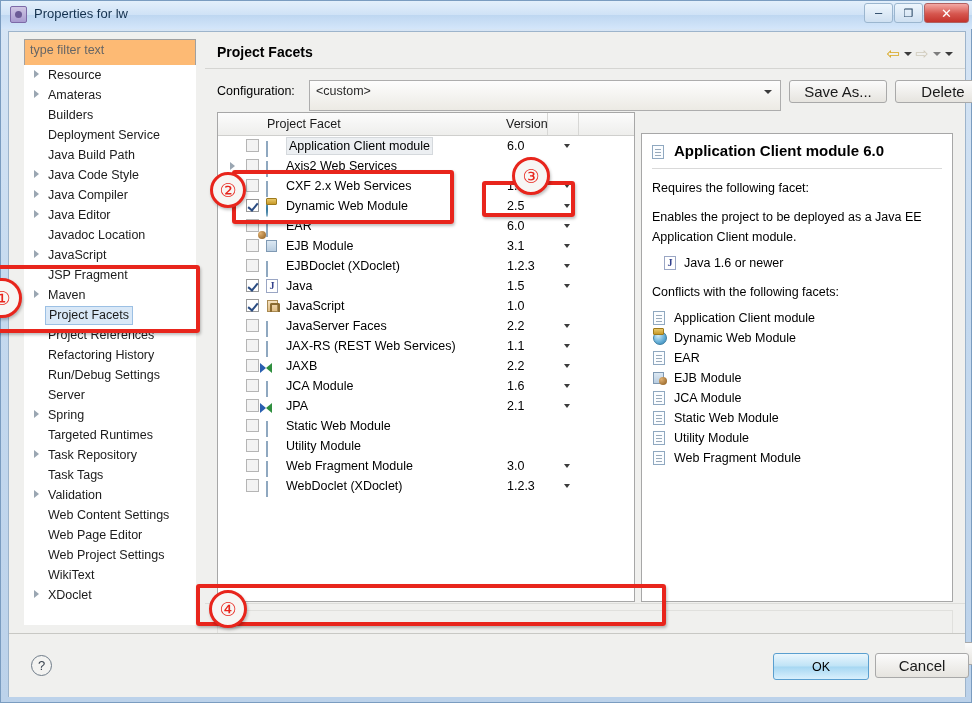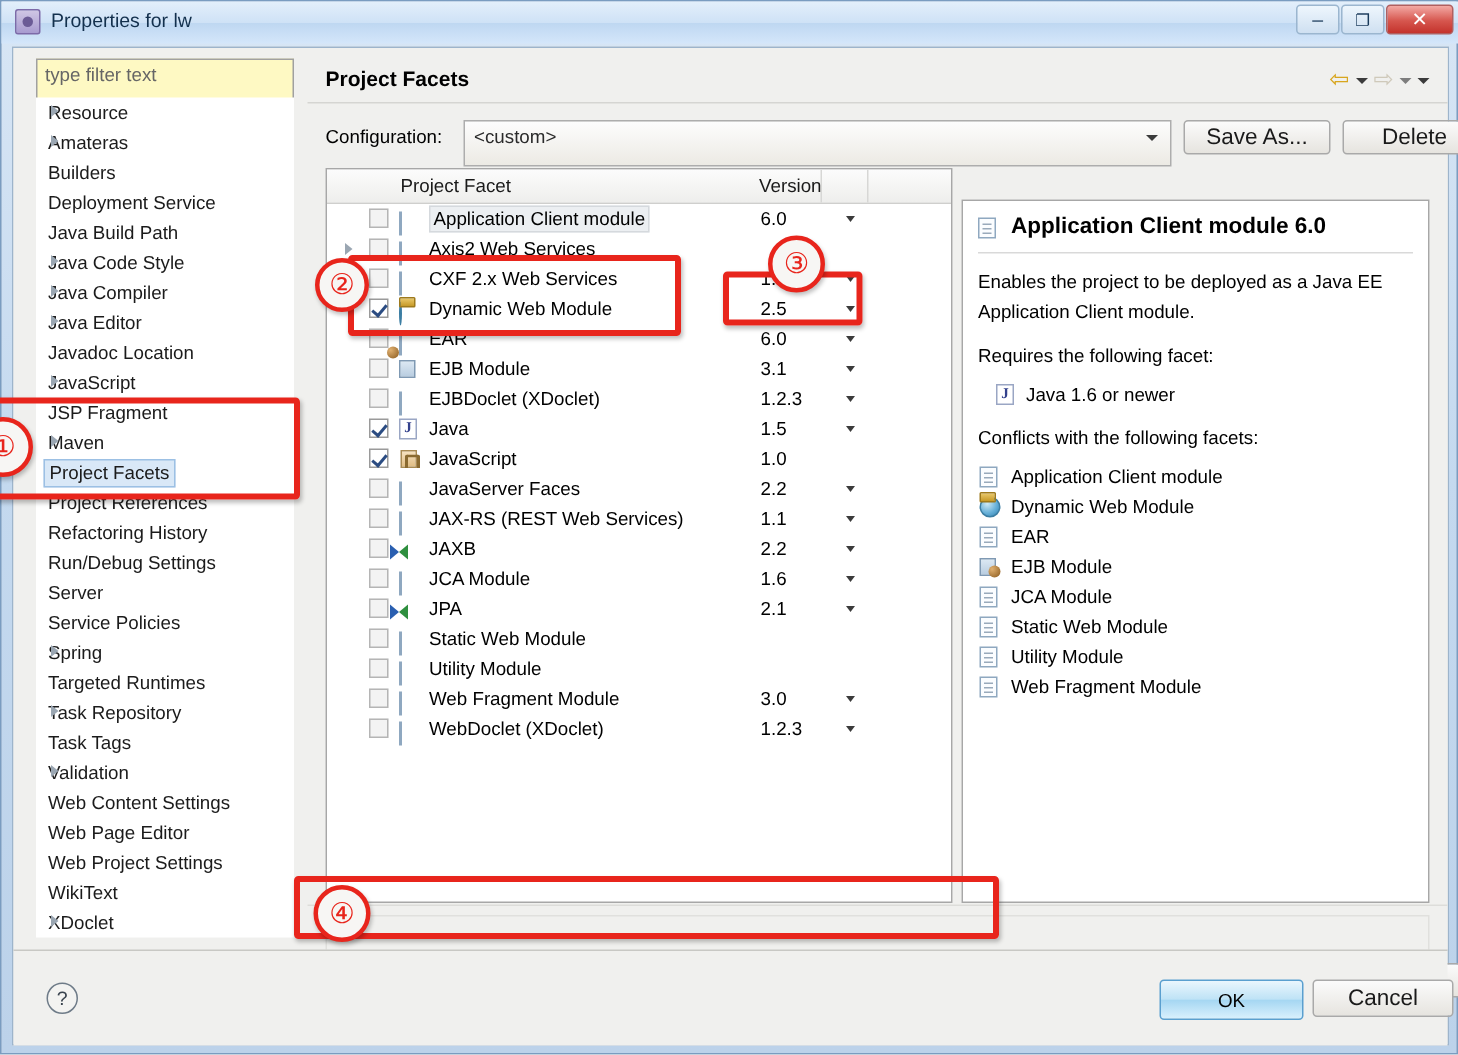--- a/index.html
+++ b/index.html
@@ -59,30 +59,30 @@
     background:#f0f0ee;border:1px solid #9db4cb;box-sizing:border-box;
   }
   .content-area{
     position:absolute;left:0;top:0;right:0;height:601px;
     background:#f0f0ee;
   }
 
   
   .filter-box{
     position:absolute;left:15px;top:7px;width:172px;height:33px;
-    background:#fef9c3;border:1px solid #a0a0a0;box-sizing:border-box;
+    background:#fdba74;border:1px solid #a0a0a0;box-sizing:border-box;
     font-size:12.5px;color:#666;padding:3px 5px;
   }
   .tree{
     position:absolute;left:15px;top:33px;width:172px;height:560px;
     background:#fff;border:0;overflow:hidden;
   }
   .tnode{
     position:relative;height:20px;line-height:20px;white-space:nowrap;
-    padding-left:8px;font-size:12.5px;color:#1b1b1b;
+    padding-left:24px;font-size:12.5px;color:#1b1b1b;
   }
   .tnode .arrow{
     position:absolute;left:10px;top:5px;width:0;height:0;
     border-left:5px solid #9aa6b2;border-top:4px solid transparent;border-bottom:4px solid transparent;
   }
   .tnode.sel > .lbl{
     background:#d9e8f7;border:1px solid #9cc0e4;padding:0 3px;margin-left:-3px;
     display:inline-block;line-height:17px;
   }
 
@@ -282,21 +282,20 @@
             <div class="tnode"><span class="arrow"></span><span class="lbl">Java Editor</span></div>
             <div class="tnode"><span class="lbl">Javadoc Location</span></div>
             <div class="tnode"><span class="arrow"></span><span class="lbl">JavaScript</span></div>
             <div class="tnode"><span class="lbl">JSP Fragment</span></div>
             <div class="tnode"><span class="arrow"></span><span class="lbl">Maven</span></div>
             <div class="tnode sel"><span class="lbl">Project Facets</span></div>
             <div class="tnode"><span class="lbl">Project References</span></div>
             <div class="tnode"><span class="lbl">Refactoring History</span></div>
             <div class="tnode"><span class="lbl">Run/Debug Settings</span></div>
             <div class="tnode"><span class="lbl">Server</span></div>
-            <div class="tnode"><span class="lbl">Service Policies</span></div>
             <div class="tnode"><span class="arrow"></span><span class="lbl">Spring</span></div>
             <div class="tnode"><span class="lbl">Targeted Runtimes</span></div>
             <div class="tnode"><span class="arrow"></span><span class="lbl">Task Repository</span></div>
             <div class="tnode"><span class="lbl">Task Tags</span></div>
             <div class="tnode"><span class="arrow"></span><span class="lbl">Validation</span></div>
             <div class="tnode"><span class="lbl">Web Content Settings</span></div>
             <div class="tnode"><span class="lbl">Web Page Editor</span></div>
             <div class="tnode"><span class="lbl">Web Project Settings</span></div>
             <div class="tnode"><span class="lbl">WikiText</span></div>
             <div class="tnode"><span class="arrow"></span><span class="lbl">XDoclet</span></div>
@@ -357,22 +356,22 @@
               </div>
           </div>
 
           <div class="details">
             <div class="det-box">
               <div class="det-head">
                 <span class="hicon ic-doc"></span>
                 <span class="htxt">Application Client module 6.0</span>
               </div>
               <div class="det-sep"></div>
+              <div class="det-p">Requires the following facet:</div>
               <div class="det-p">Enables the project to be deployed as a Java EE Application Client module.</div>
-              <div class="det-p">Requires the following facet:</div>
               <div class="det-list" id="req-list">
                   <div class="det-li indent"><span class="li ic-j">J</span><span>Java 1.6 or newer</span></div>
                 </div>
               <div class="det-p">Conflicts with the following facets:</div>
               <div class="det-list" id="conf-list">
                   <div class="det-li"><span class="li ic-doc"></span><span>Application Client module</span></div>
                   <div class="det-li"><span class="li ic-globe"></span><span>Dynamic Web Module</span></div>
                   <div class="det-li"><span class="li ic-doc"></span><span>EAR</span></div>
                   <div class="det-li"><span class="li ic-jar"></span><span>EJB Module</span></div>
                   <div class="det-li"><span class="li ic-doc"></span><span>JCA Module</span></div>

